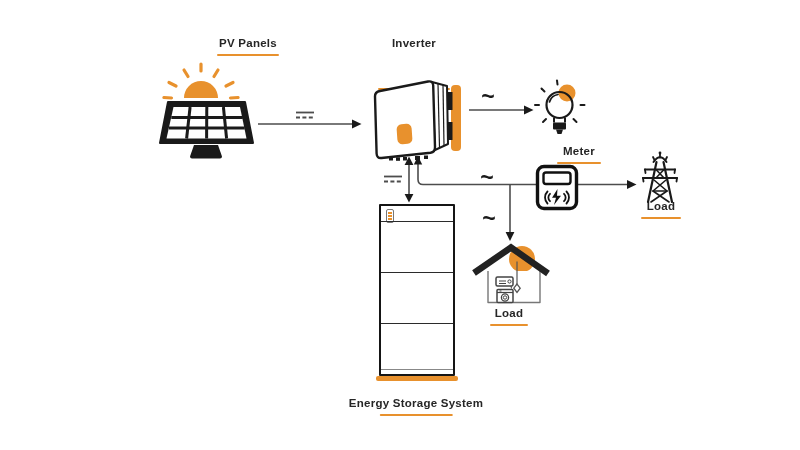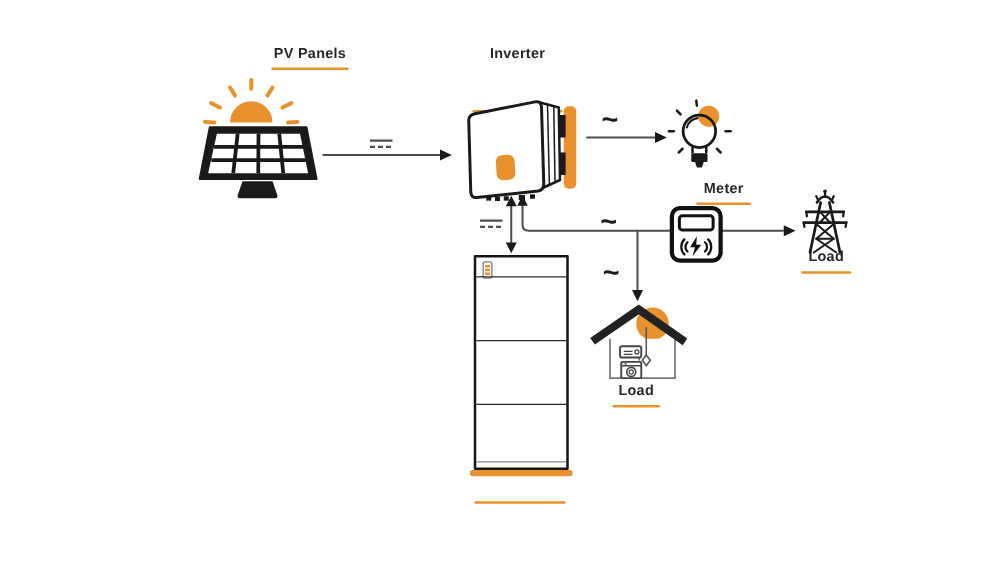--- a/index.html
+++ b/index.html
@@ -129,20 +129,21 @@
   </div>
   <div class="node-label lbl-grid">
     <span>Load</span>
     <span class="underline u-grid"></span>
   </div>
   <div class="node-label lbl-load">
     <span>Load</span>
     <span class="underline u-load"></span>
   </div>
   <div class="node-label lbl-ess">
+    <span>Energy Storage System</span>
     <span class="underline u-ess"></span>
   </div>
 
   <svg class="icon ic-pv" width="106" height="100" viewBox="0 0 106 100">
     <g>
       <g stroke="#E8912D" stroke-width="3.2" stroke-linecap="round">
         <path d="M49,4 L49,11"></path>
         <path d="M32,10 L36,16.5"></path>
         <path d="M66,10 L62,16.5"></path>
         <path d="M17,22.5 L24,26"></path>

